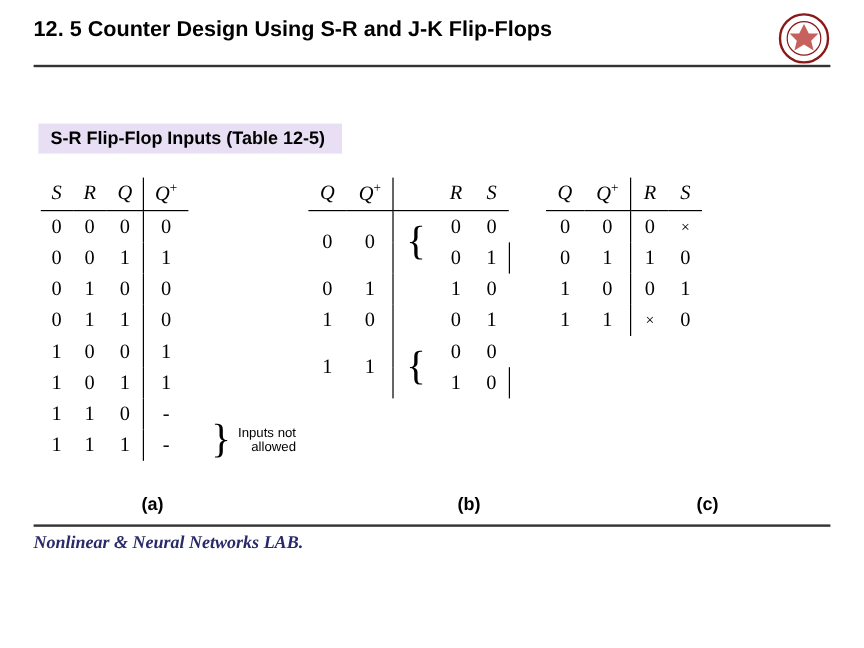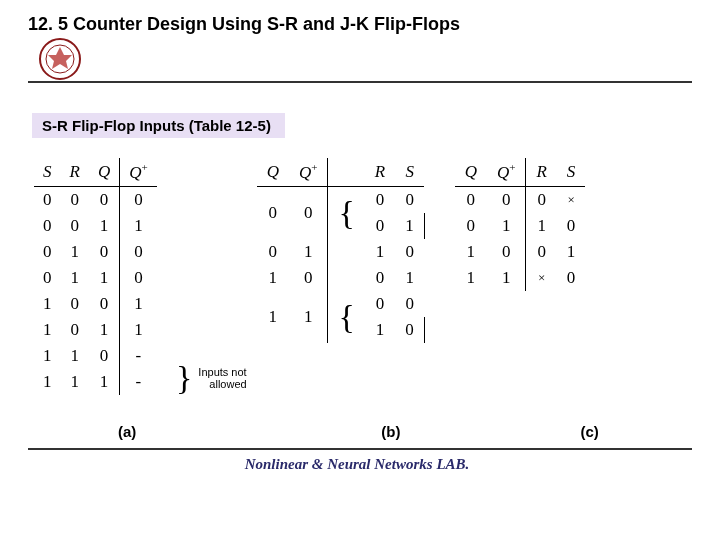--- a/index.html
+++ b/index.html
@@ -12,21 +12,20 @@
     position: relative;
     overflow: hidden;
   }
   .slide {
     padding: 14px 28px 0 28px;
   }
   .header-row {
     display: flex;
     align-items: flex-start;
     justify-content: space-between;
-    flex-direction: column;
   }
   .title {
     font-size: 18px;
     font-weight: bold;
     color: #000;
     padding-bottom: 6px;
     flex: 1;
   }
   .logo {
     width: 44px;
@@ -40,20 +39,21 @@
     margin: 0 0 30px 0;
   }
   .subtitle-box {
     background: #e8dff4;
     display: inline-block;
     padding: 4px 14px 4px 10px;
     font-size: 15px;
     font-weight: bold;
     margin-bottom: 20px;
     margin-left: 4px;
+    margin-top: 17px;
   }
   .tables-row {
     display: flex;
     align-items: flex-start;
     gap: 30px;
     padding-left: 6px;
   }
   
   table {
     border-collapse: collapse;
@@ -99,21 +99,21 @@
   }
   .labels-row span:nth-child(1){ margin-left: 90px;}
   .labels-row span:nth-child(2){ margin-left: 245px;}
   .labels-row span:nth-child(3){ margin-left: 180px;}
   .footer-rule {
     border: none;
     border-top: 2px solid #333;
     margin: 8px 0 0 0;
   }
   .footer {
-    text-align: center;
+    text-align: left;
     font-style: italic;
     font-weight: bold;
     font-family: "Times New Roman", serif;
     font-size: 15px;
     color: #2a2a6a;
     padding: 6px 6px 0 0;
   }
   .times { font-family: "Times New Roman", serif; }
   .x { font-size: 13px; }
 </style>

